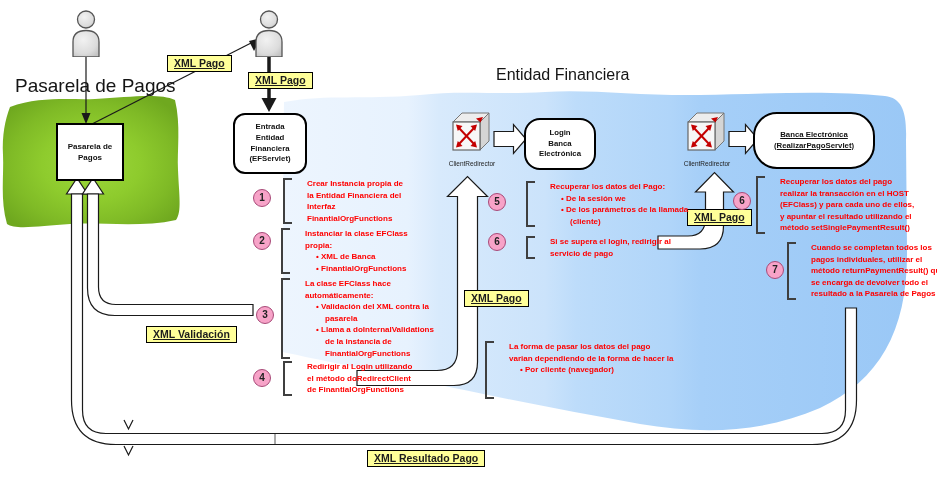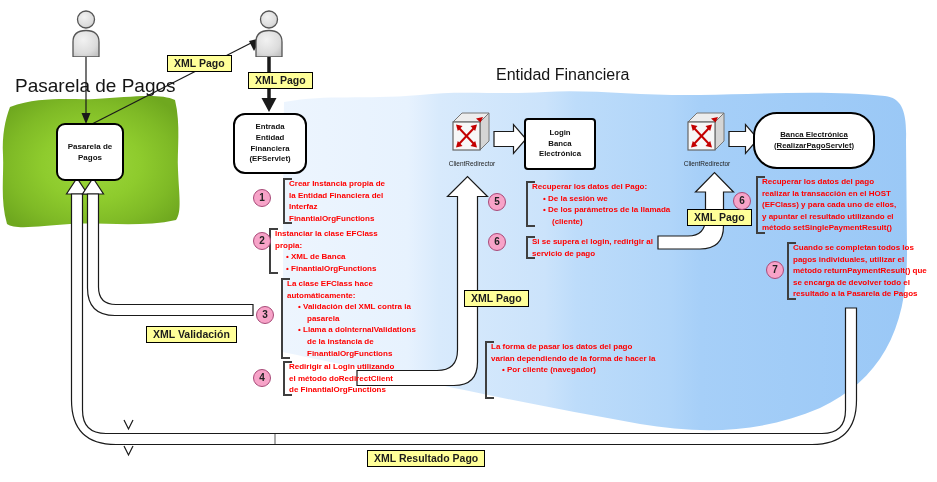--- a/index.html
+++ b/index.html
@@ -9,33 +9,33 @@
 
   .title{position:absolute;color:#141414;white-space:nowrap;}
   .title-left{left:15px;top:75px;font-size:19px;}
   .title-right{left:496px;top:66px;font-size:16px;}
 
   .actor{position:absolute;}
 
   .node{position:absolute;background:#fff;border:2px solid #000;
         display:flex;flex-direction:column;justify-content:center;align-items:center;
         font-size:7.8px;font-weight:bold;color:#111;line-height:10.6px;text-align:center;white-space:nowrap;}
-  .node-pasarela{left:56px;top:123px;width:64px;height:54px;border-radius:9px;font-size:8px;line-height:11px;}
+  .node-pasarela{left:56px;top:123px;width:64px;height:54px;border-radius:0;font-size:8px;line-height:11px;}
   .node-efservlet{left:233px;top:113px;width:70px;height:57px;border-radius:12px;}
-  .node-login{left:524px;top:118px;width:68px;height:48px;border-radius:4px;}
+  .node-login{left:524px;top:118px;width:68px;height:48px;border-radius:16px;}
   .node-banca{left:753px;top:112px;width:118px;height:53px;border-radius:24px;text-decoration:underline;}
 
   .cricon{position:absolute;}
   .crlabel{position:absolute;width:64px;text-align:center;font-size:6.5px;color:#222;white-space:nowrap;}
 
   .lbl{position:absolute;background:#ffff99;border:1px solid #000;color:#1c1c1c;
-       font-size:10.5px;font-weight:bold;padding:1px 6px 2px 6px;white-space:nowrap;}
+       font-size:10.5px;font-weight:bold;padding:1px 6px 2px 6px;white-space:nowrap;text-decoration:underline;}
 
   .step{position:absolute;color:#ff0000;font-weight:bold;font-size:8px;line-height:11.6px;
-        white-space:nowrap;border-left:2px solid #3f3f3f;padding-left:4px;}
+        white-space:nowrap;border-left:2px solid #3f3f3f;padding-left:22px;}
   .step::before,.step::after{content:"";position:absolute;left:0;width:7px;height:2px;background:#3f3f3f;}
   .step::before{top:0;}
   .step::after{bottom:0;}
   .ln{display:block;}
   .ln.b{padding-left:11px;}
   .ln.c{padding-left:20px;}
 
   .numcircle{position:absolute;width:16px;height:16px;border-radius:50%;
              background:#f7a3c8;border:1.5px solid #a84a78;color:#222;
              font-size:10px;font-weight:bold;text-align:center;line-height:15px;}
@@ -220,21 +220,21 @@
   <div class="lbl" style="left:464px;top:290px">XML Pago</div>
   <div class="lbl" style="left:687px;top:209px">XML Pago</div>
   <div class="lbl" style="left:367px;top:450px">XML Resultado Pago</div>
 
   <div class="step" style="left:283px;top:178px;width:138px;height:46px">
     <span class="ln">Crear Instancia propia de</span>
     <span class="ln">la Entidad Financiera del</span>
     <span class="ln">Interfaz</span>
     <span class="ln">FinantialOrgFunctions</span>
   </div>
-  <div class="step" style="left:269px;top:228px;width:140px;height:46px">
+  <div class="step" style="left:281px;top:228px;width:140px;height:46px">
     <span class="ln">Instanciar la clase EFClass</span>
     <span class="ln">propia:</span>
     <span class="ln b">• XML de Banca</span>
     <span class="ln b">• FinantialOrgFunctions</span>
   </div>
   <div class="step" style="left:281px;top:278px;width:150px;height:81px">
     <span class="ln">La clase EFClass hace</span>
     <span class="ln">automáticamente:</span>
     <span class="ln b">• Validación del XML contra la</span>
     <span class="ln c">pasarela</span>

